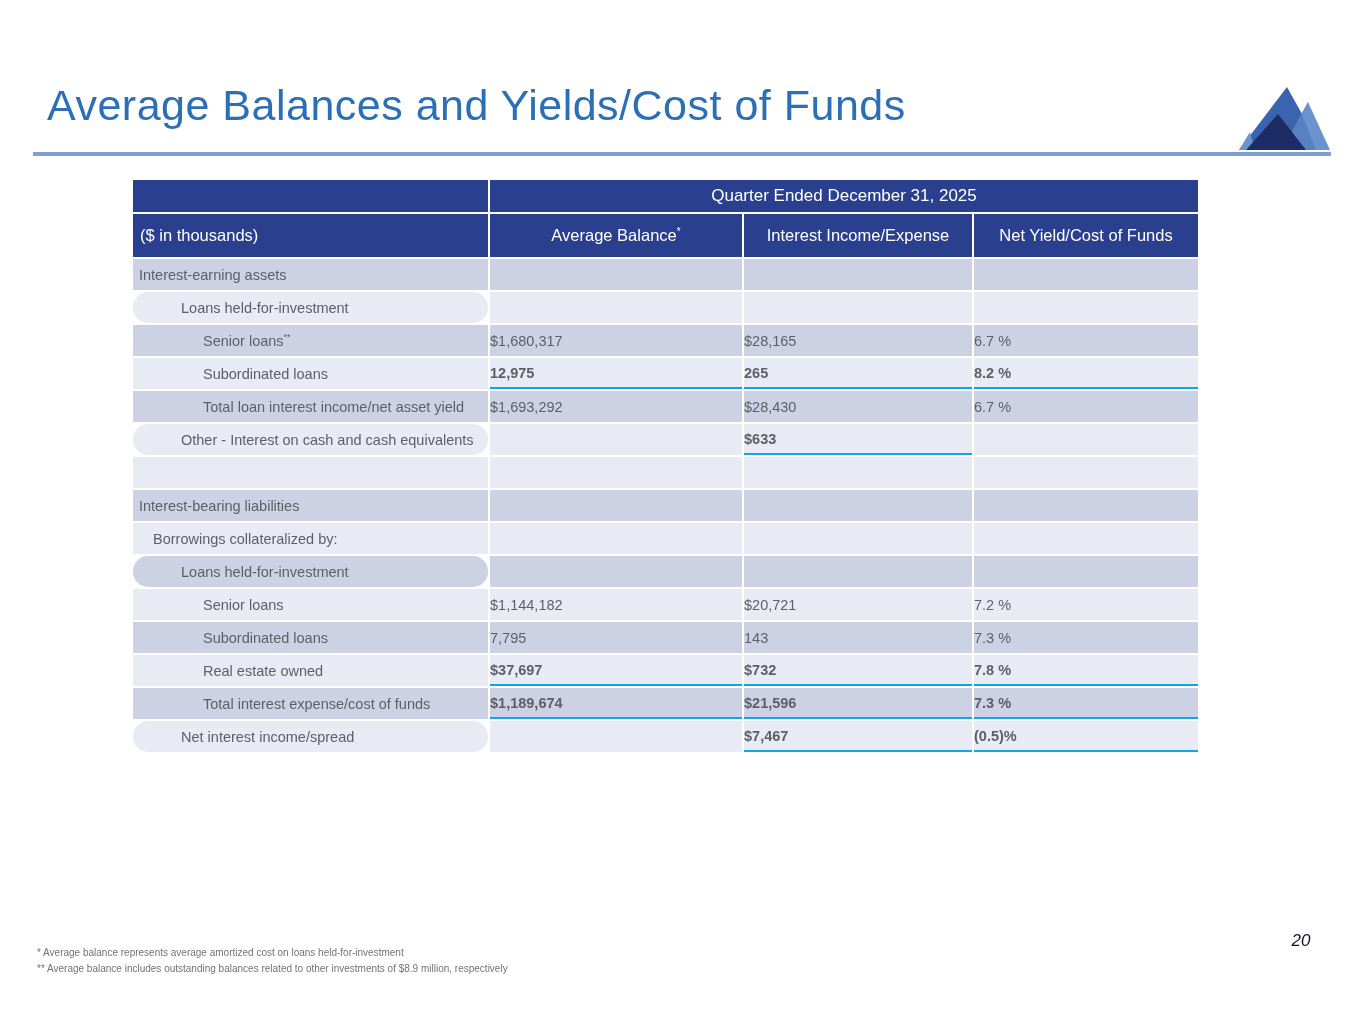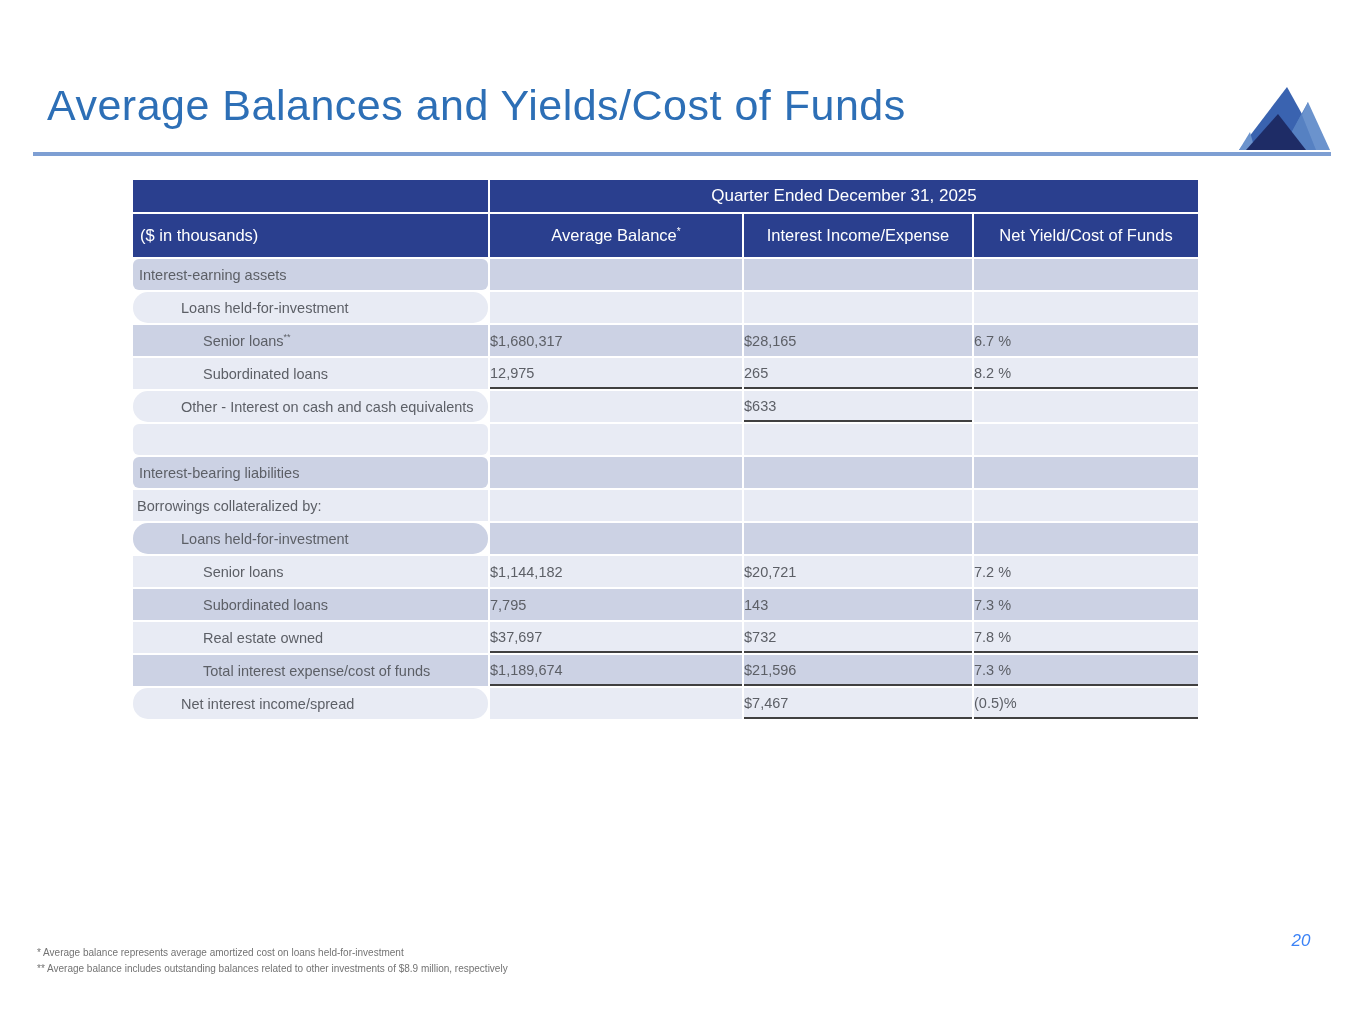--- a/index.html
+++ b/index.html
@@ -66,42 +66,42 @@
     height:31px;
     font-size:14.5px;
     color:#5c5f66;
     vertical-align:middle;
   }
   tbody sup { font-size:9px; vertical-align:super; line-height:0; }
   .dark  { background:#ccd2e4; }
   .light { background:#e8ebf4; }
   td.label { text-align:left; white-space:nowrap; overflow:hidden; }
   td.num   { text-align:left; padding-right:8px; white-space:nowrap; }
-  .ind0 { padding-left:6px;border-radius:6px; }
-  .ind1 { padding-left:4px; }
+  .ind0 { padding-left:6px; }
+  .ind1 { padding-left:20px; }
   .ind2 { padding-left:48px;border-radius:15px; }
   .ind3 { padding-left:70px; }
-  .bb   { border-bottom:2px solid #404040; }
+  .bb   { border-bottom:2px solid #0ea5e9;font-weight:bold; }
   .footnotes {
     position:absolute;
     left:37px;
     top:945px;
     font-size:10px;
     line-height:16px;
     color:#737373;
   }
   .page-number {
     position:absolute;
     left:1278px;
     top:931px;
     width:46px;
     text-align:center;
     font-size:17px;
     font-style:italic;
-    color:#3b82f6;
+    color:#0f172a;
   }
 </style>
 </head>
 <body>
 
 <div class="slide">
 
   <div class="title">Average Balances and Yields/Cost of Funds</div>
 
   <svg class="logo" viewBox="0 0 112 63" xmlns="http://www.w3.org/2000/svg">
@@ -153,20 +153,26 @@
           <td class="num dark">$28,165</td>
           <td class="num dark">6.7 %</td>
         </tr>
         <tr>
           <td class="label ind3 light">Subordinated loans</td>
           <td class="num light bb">12,975</td>
           <td class="num light bb">265</td>
           <td class="num light bb">8.2 %</td>
         </tr>
         <tr>
+          <td class="label ind3 dark">Total loan interest income/net asset yield</td>
+          <td class="num dark">$1,693,292</td>
+          <td class="num dark">$28,430</td>
+          <td class="num dark">6.7 %</td>
+        </tr>
+        <tr>
           <td class="label ind2 light">Other - Interest on cash and cash equivalents</td>
           <td class="num light"></td>
           <td class="num light bb">$633</td>
           <td class="num light"></td>
         </tr>
         <tr>
           <td class="label ind0 light"></td>
           <td class="num light"></td>
           <td class="num light"></td>
           <td class="num light"></td>

